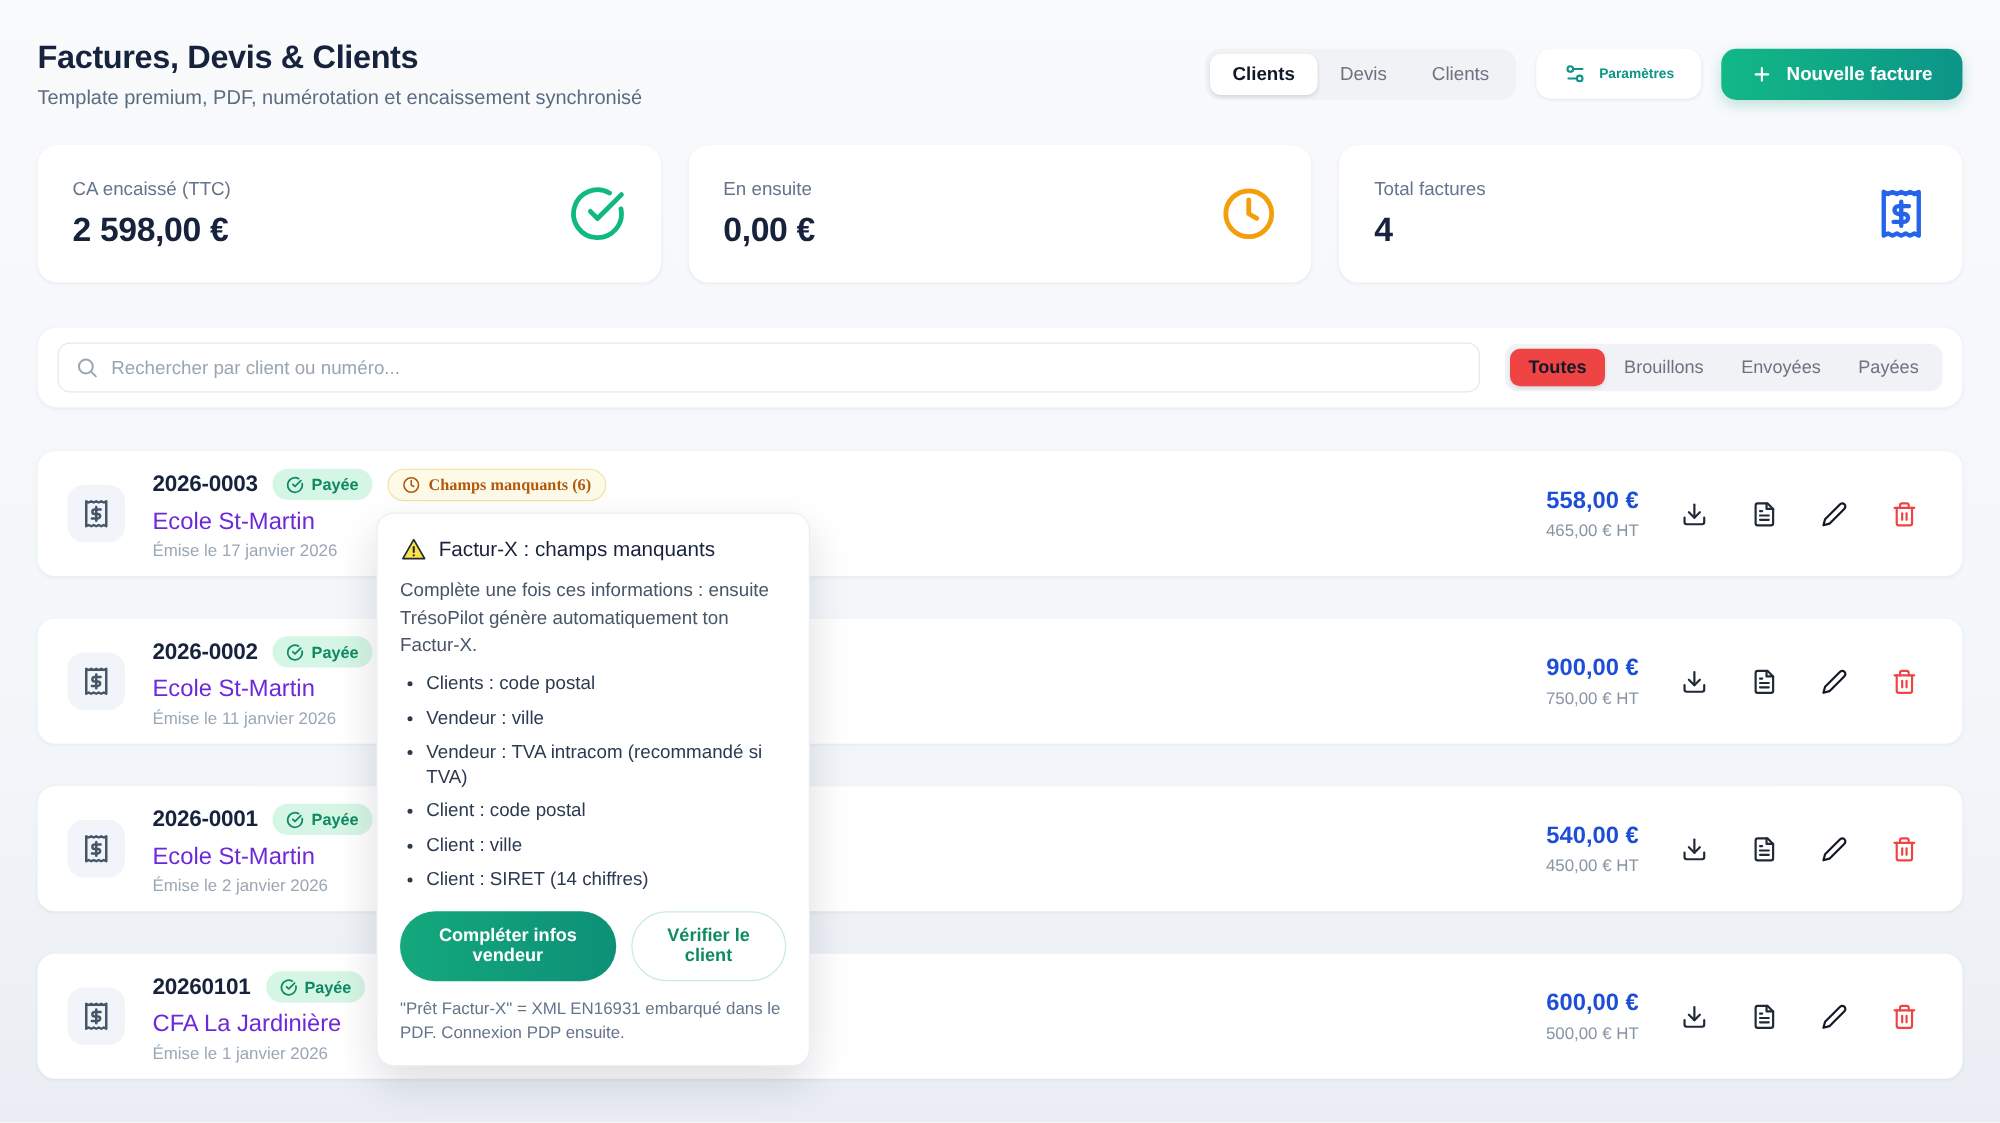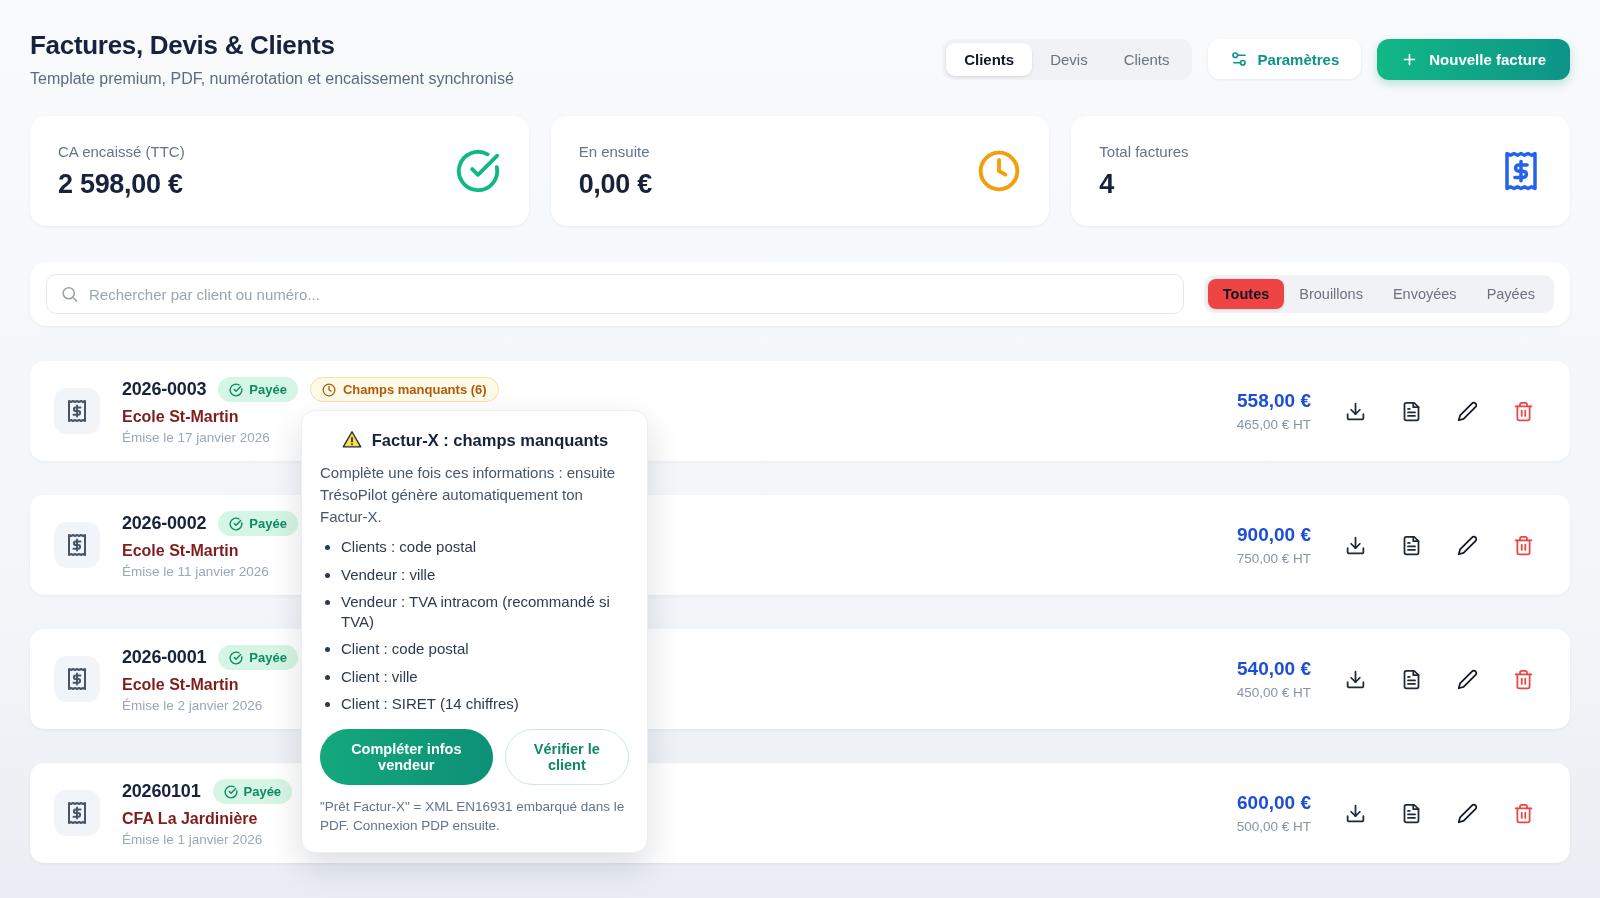--- a/index.html
+++ b/index.html
@@ -14,21 +14,21 @@
   
   .header { display:flex; justify-content:space-between; align-items:center; }
   .page-title { font-size:26px; font-weight:700; color:#17233c; letter-spacing:-0.3px; }
   .page-subtitle { font-size:16px; color:#5b6b80; margin-top:9px; }
   .header-controls { display:flex; align-items:center; gap:16px; }
   .tab-group { display:flex; background:#f0f2f5; border-radius:12px; padding:4px; }
   .tab { padding:8px 18px; font-size:15px; color:#6b7280; border-radius:9px; cursor:pointer; font-weight:500; }
   .tab.active { background:#ffffff; color:#111827; font-weight:700; box-shadow:0 1px 3px rgba(16,24,40,.12); }
   .btn-settings {
     display:flex; align-items:center; gap:10px; background:#fff; border:none;
-    border-radius:12px; padding:11px 22px; font-size:15px; font-weight:700; color:#0d9488;
+    border-radius:12px; padding:11px 22px; font-size:11px; font-weight:700; color:#0d9488;
     box-shadow:0 1px 3px rgba(16,24,40,.08); cursor:pointer; font-family:inherit;
   }
   .btn-new {
     display:flex; align-items:center; gap:11px; border:none; cursor:pointer; font-family:inherit;
     background:linear-gradient(90deg,#12b886,#0d9488); color:#fff; font-size:15px; font-weight:700;
     border-radius:12px; padding:12px 24px; box-shadow:0 4px 10px rgba(16,150,120,.25);
   }
 
   
   .stats { display:grid; grid-template-columns:1fr 1fr 1fr; gap:22px; margin-top:28px; }
@@ -68,37 +68,37 @@
   }
   .row-main { flex:1; min-width:0; }
   .row-line1 { display:flex; align-items:center; gap:12px; }
   .invoice-number { font-size:18px; font-weight:800; color:#17233c; letter-spacing:-0.2px; }
   .badge-paid {
     display:inline-flex; align-items:center; gap:6px; background:#d5f6e4; color:#0d8a62;
     font-size:13px; font-weight:700; padding:5px 11px; border-radius:999px;
   }
   .badge-warning {
     display:inline-flex; align-items:center; gap:7px; background:#fefae8; border:1px solid #f1e3ab;
-    color:#b2590e; font-size:13px; font-weight:700; padding:4px 11px; border-radius:999px; cursor:pointer;
-  }
-  .client-name { font-size:16px; color:#7f1d1d; margin-top:6px;font-weight:bold; }
+    color:#b2590e; font-size:13px; font-weight:700; padding:4px 11px; border-radius:999px; cursor:pointer;font-family:Liberation Serif, serif;
+  }
+  .client-name { font-size:19px; color:#6d28d9; margin-top:6px; }
   .issue-date { font-size:13.5px; color:#9aa7b5; margin-top:4px; }
   .row-amounts { text-align:right; margin-right:30px; }
   .amount-ttc { font-size:19px; font-weight:800; color:#1d4ed8; }
   .amount-ht { font-size:13.5px; color:#8795a6; margin-top:5px; }
   .row-actions { display:flex; align-items:center; gap:27px; padding-right:8px; }
   .icon-btn { background:none; border:none; cursor:pointer; padding:4px; display:flex; align-items:center; }
 
   
   .popover {
     position:absolute; left:301px; top:410px; width:347px; z-index:20;
     background:#fff; border:1px solid #eceef2; border-radius:14px;
     box-shadow:0 14px 34px rgba(15,23,42,.14); padding:18px 18px 16px 18px;
   }
-  .popover-title { display:flex; align-items:center; gap:9px; font-size:16.5px; font-weight:700; color:#17233c;justify-content:center; }
+  .popover-title { display:flex; align-items:center; gap:9px; font-size:16.5px; font-weight:400; color:#17233c; }
   .popover-desc { font-size:15px; color:#475569; line-height:1.45; margin-top:11px; }
   .popover-list { margin:10px 0 6px 21px; }
   .popover-list li { font-size:15px; color:#2b3a51; margin-top:7px; line-height:1.35; }
   .popover-buttons { display:flex; gap:12px; margin-top:15px; }
   .btn-complete {
     border:none; cursor:pointer; font-family:inherit; font-size:14.5px; font-weight:700; color:#fff;
     background:linear-gradient(90deg,#14a87c,#0d9077); border-radius:999px; padding:11px 18px;
   }
   .btn-verify {
     cursor:pointer; font-family:inherit; font-size:14.5px; font-weight:700; color:#0f8a62;

